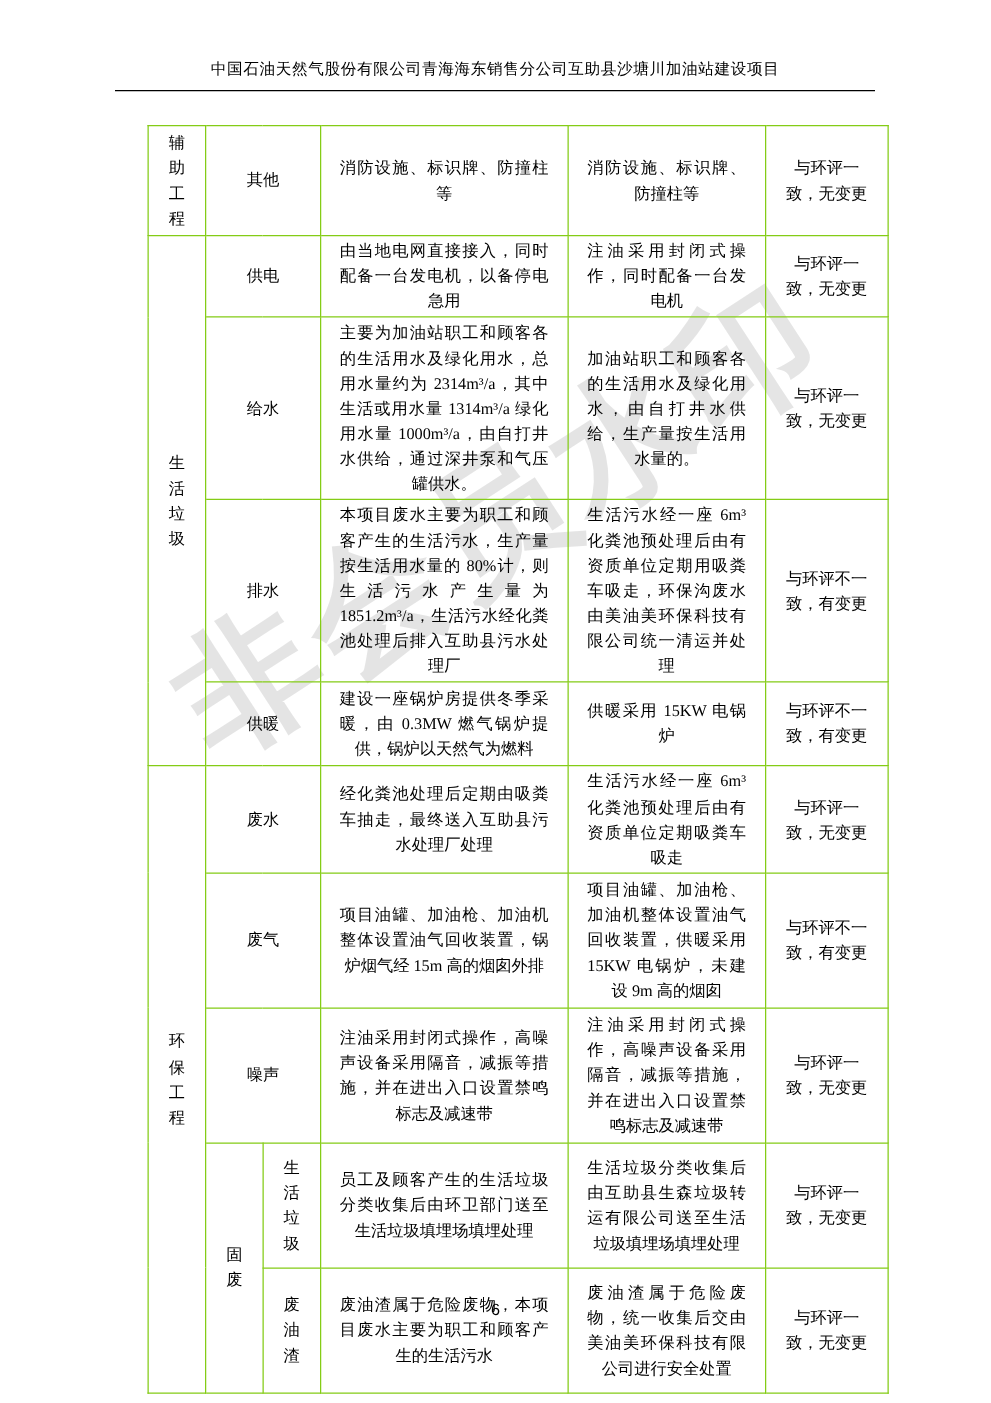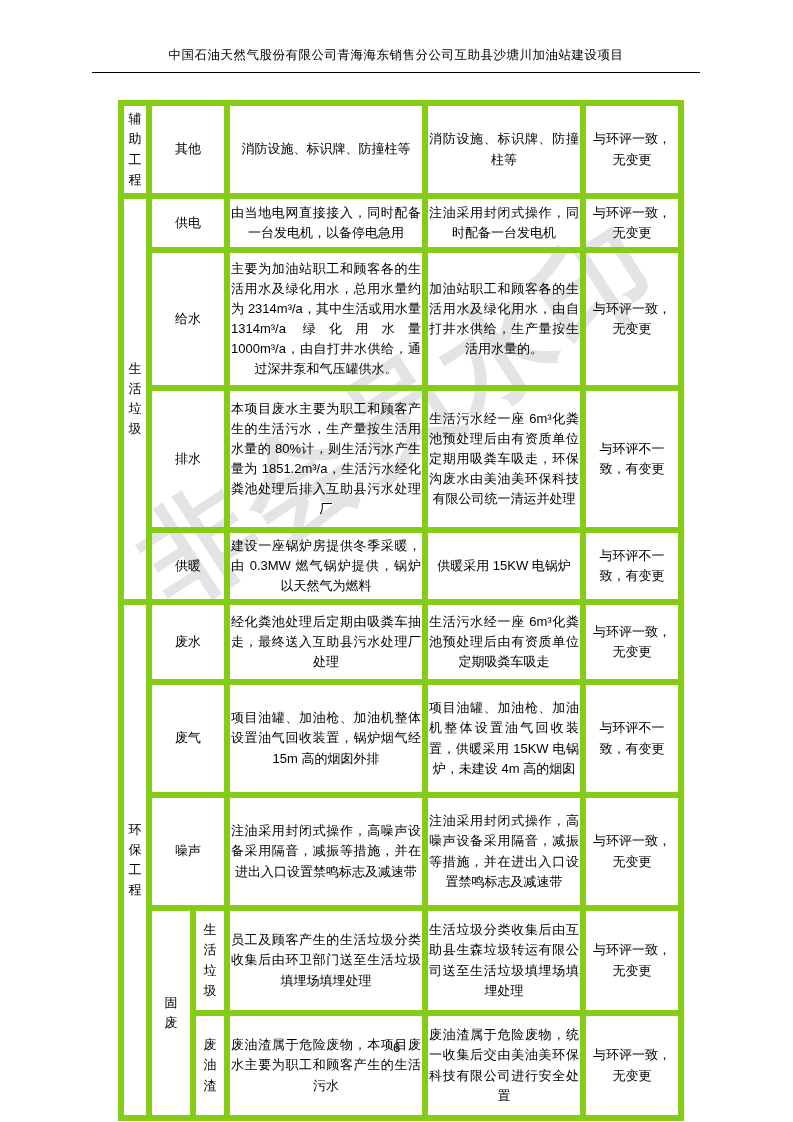--- a/index.html
+++ b/index.html
@@ -19,22 +19,22 @@
     text-align:center; font-size:112px; font-weight:bold;
     color:#8a8a8a; opacity:0.22; letter-spacing:6px; white-space:nowrap;
     transform:rotate(-33deg); transform-origin:50% 50%;
     pointer-events:none; z-index:1;
   }
   table.main-table {
     position:absolute; top:100px; left:118px; z-index:2;
     border-collapse:collapse; table-layout:fixed; background:transparent;
   }
   .main-table td {
-    border:6px solid #84cc16; font-size:13px; line-height:1.55;
-    padding:2px 1px; vertical-align:middle; overflow:hidden;
+    border:1px solid #84cc16; font-size:13px; line-height:1.55;
+    padding:2px 15px; vertical-align:middle; overflow:hidden;font-family:Liberation Serif, serif;
   }
   .cat-cell { text-align:center; padding:2px 1px; }
   .item-cell { text-align:center; padding:2px 2px; }
   .vtext { display:inline-block; width:1.15em; word-break:break-all; text-align:center; }
   .content-cell { text-align:justify; text-align-last:center; }
   .status-cell { text-align:center;margin-top:32px; }
   tr.r1  td { height:83px; }
   tr.r2  td { height:44px; }
   tr.r3  td { height:128px; }
   tr.r4  td { height:132px; }
@@ -106,21 +106,21 @@
       <tr class="r6">
         <td class="cat-cell" rowspan="5"><span class="vtext">环保工程</span></td>
         <td class="item-cell" colspan="2"><span>废水</span></td>
         <td class="content-cell">经化粪池处理后定期由吸粪车抽走，最终送入互助县污水处理厂处理</td>
         <td class="content-cell">生活污水经一座 6m³化粪池预处理后由有资质单位定期吸粪车吸走</td>
         <td class="status-cell">与环评一致，无变更</td>
       </tr>
       <tr class="r7">
         <td class="item-cell" colspan="2"><span>废气</span></td>
         <td class="content-cell">项目油罐、加油枪、加油机整体设置油气回收装置，锅炉烟气经 15m 高的烟囱外排</td>
-        <td class="content-cell">项目油罐、加油枪、加油机整体设置油气回收装置，供暖采用 15KW 电锅炉，未建设 4m 高的烟囱</td>
+        <td class="content-cell">项目油罐、加油枪、加油机整体设置油气回收装置，供暖采用 15KW 电锅炉，未建设 9m 高的烟囱</td>
         <td class="status-cell">与环评不一致，有变更</td>
       </tr>
       <tr class="r8">
         <td class="item-cell" colspan="2"><span>噪声</span></td>
         <td class="content-cell">注油采用封闭式操作，高噪声设备采用隔音，减振等措施，并在进出入口设置禁鸣标志及减速带</td>
         <td class="content-cell">注油采用封闭式操作，高噪声设备采用隔音，减振等措施，并在进出入口设置禁鸣标志及减速带</td>
         <td class="status-cell">与环评一致，无变更</td>
       </tr>
 
       <tr class="r9">

